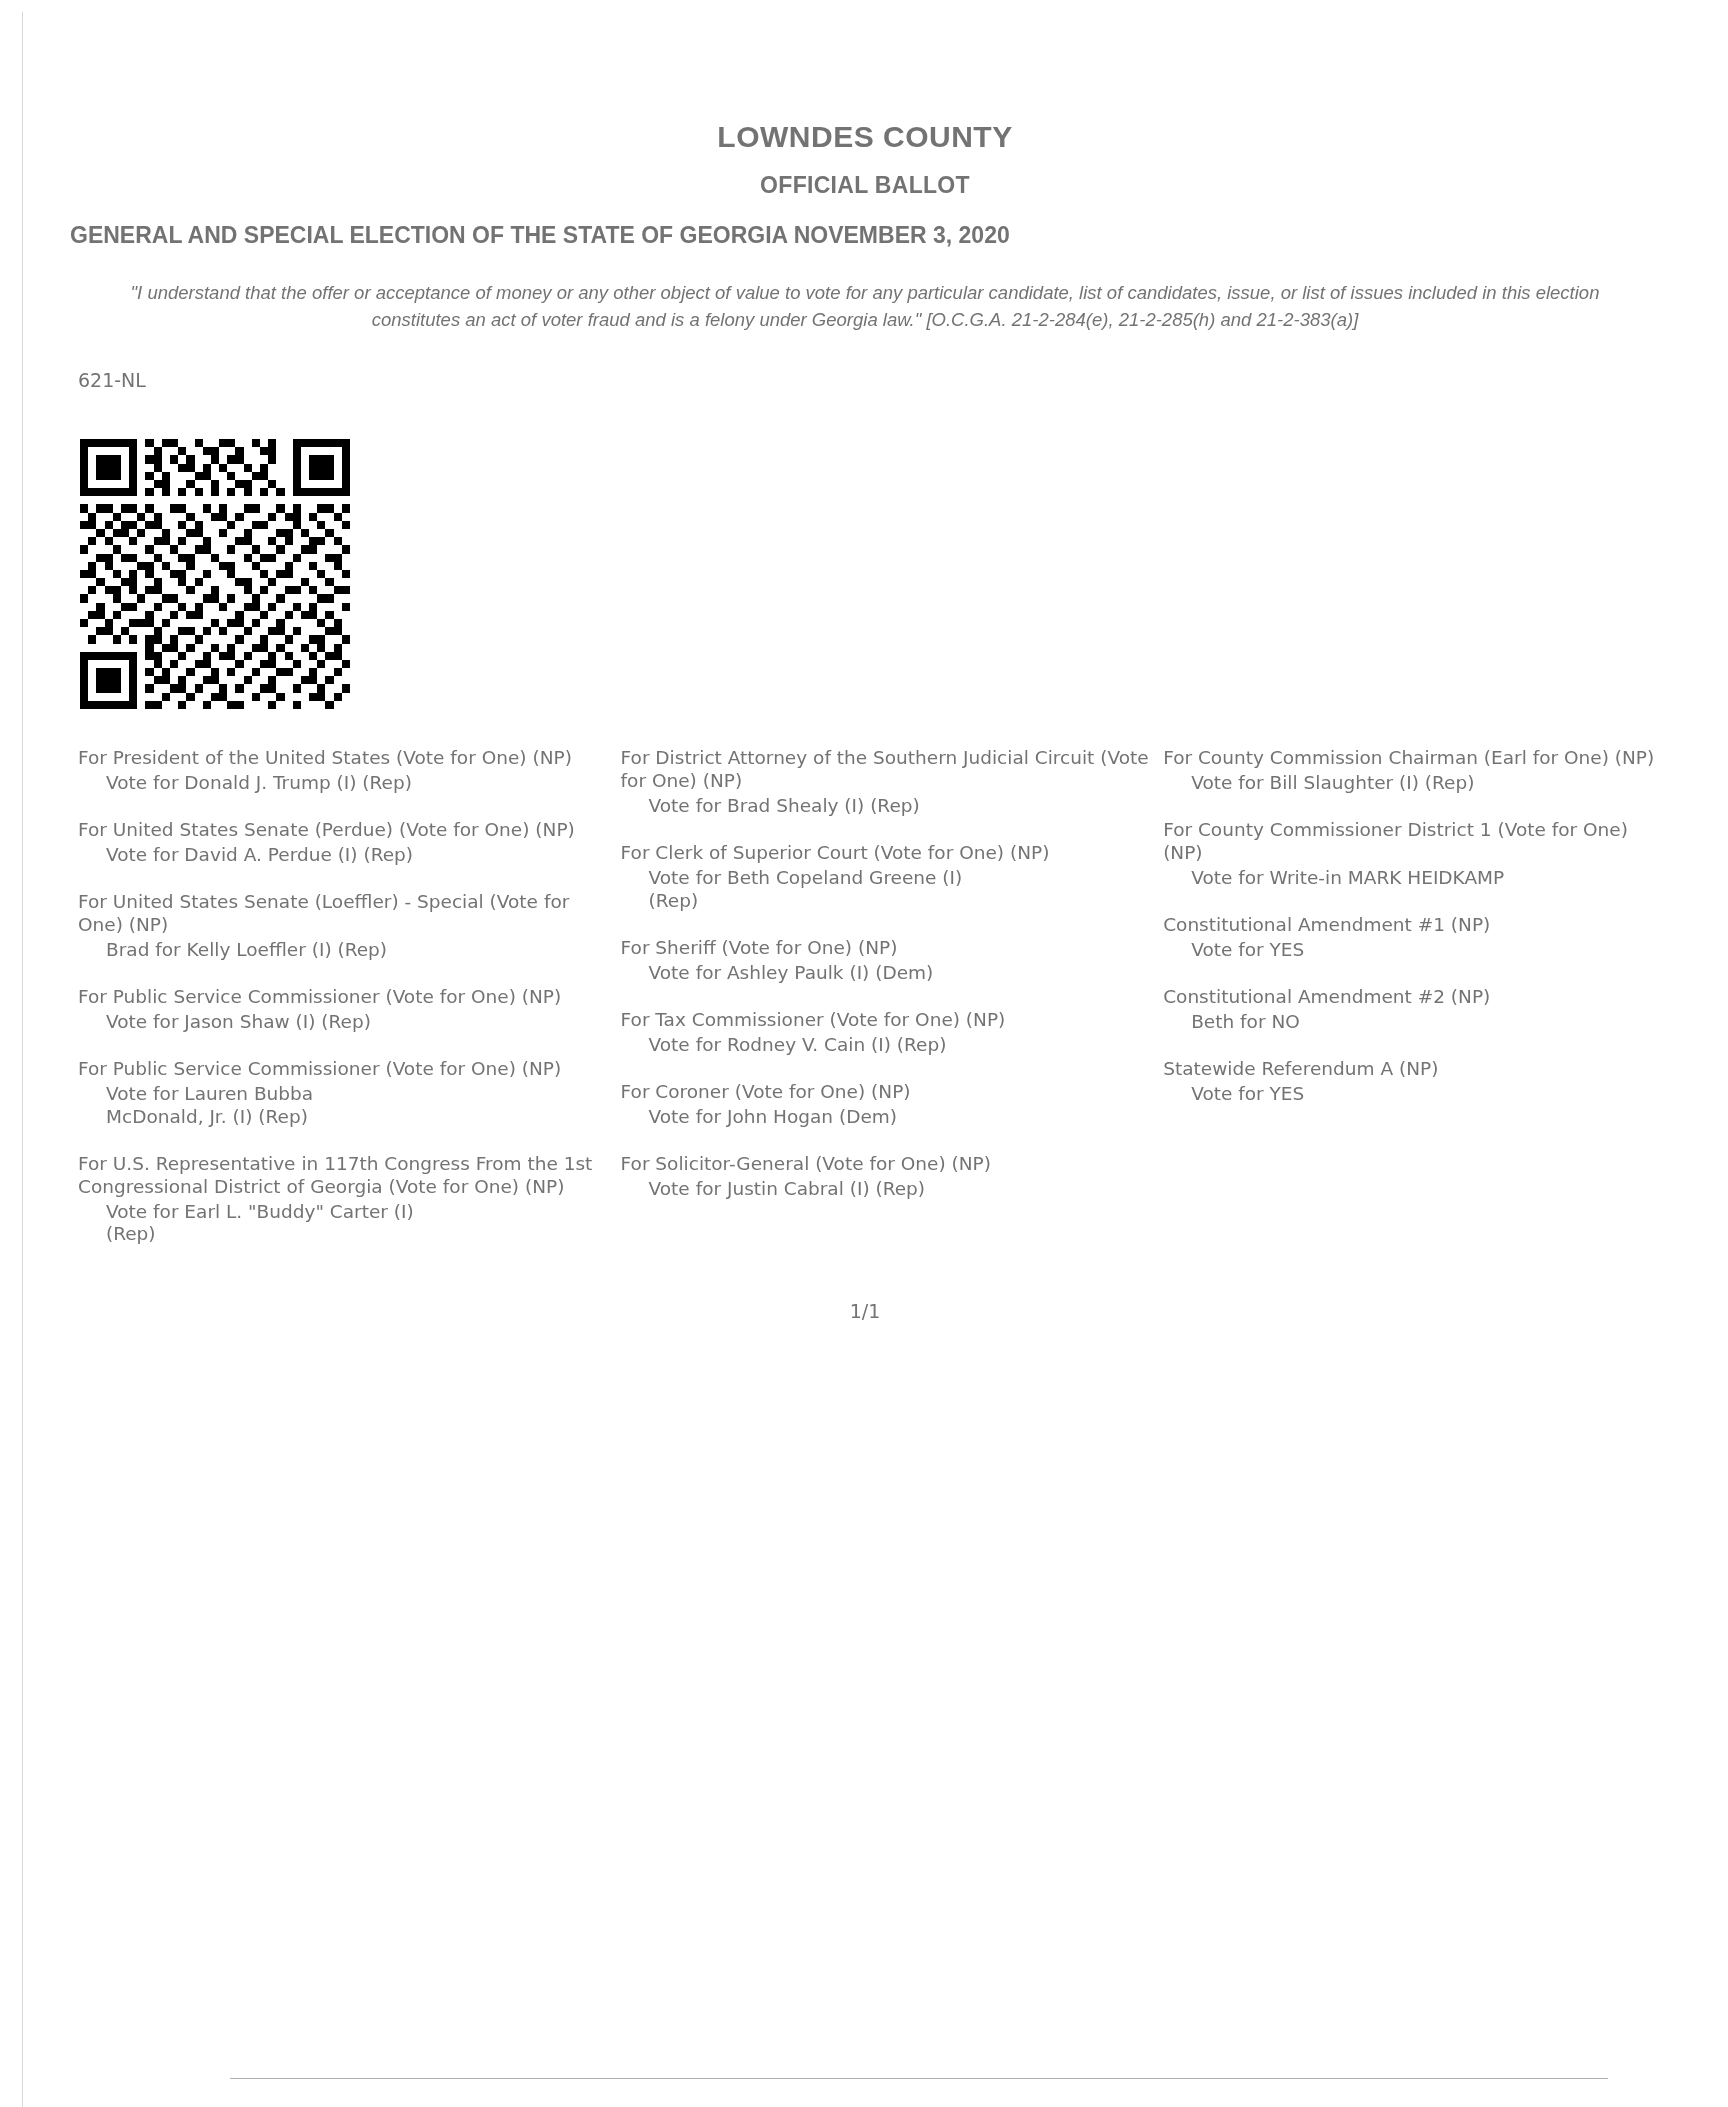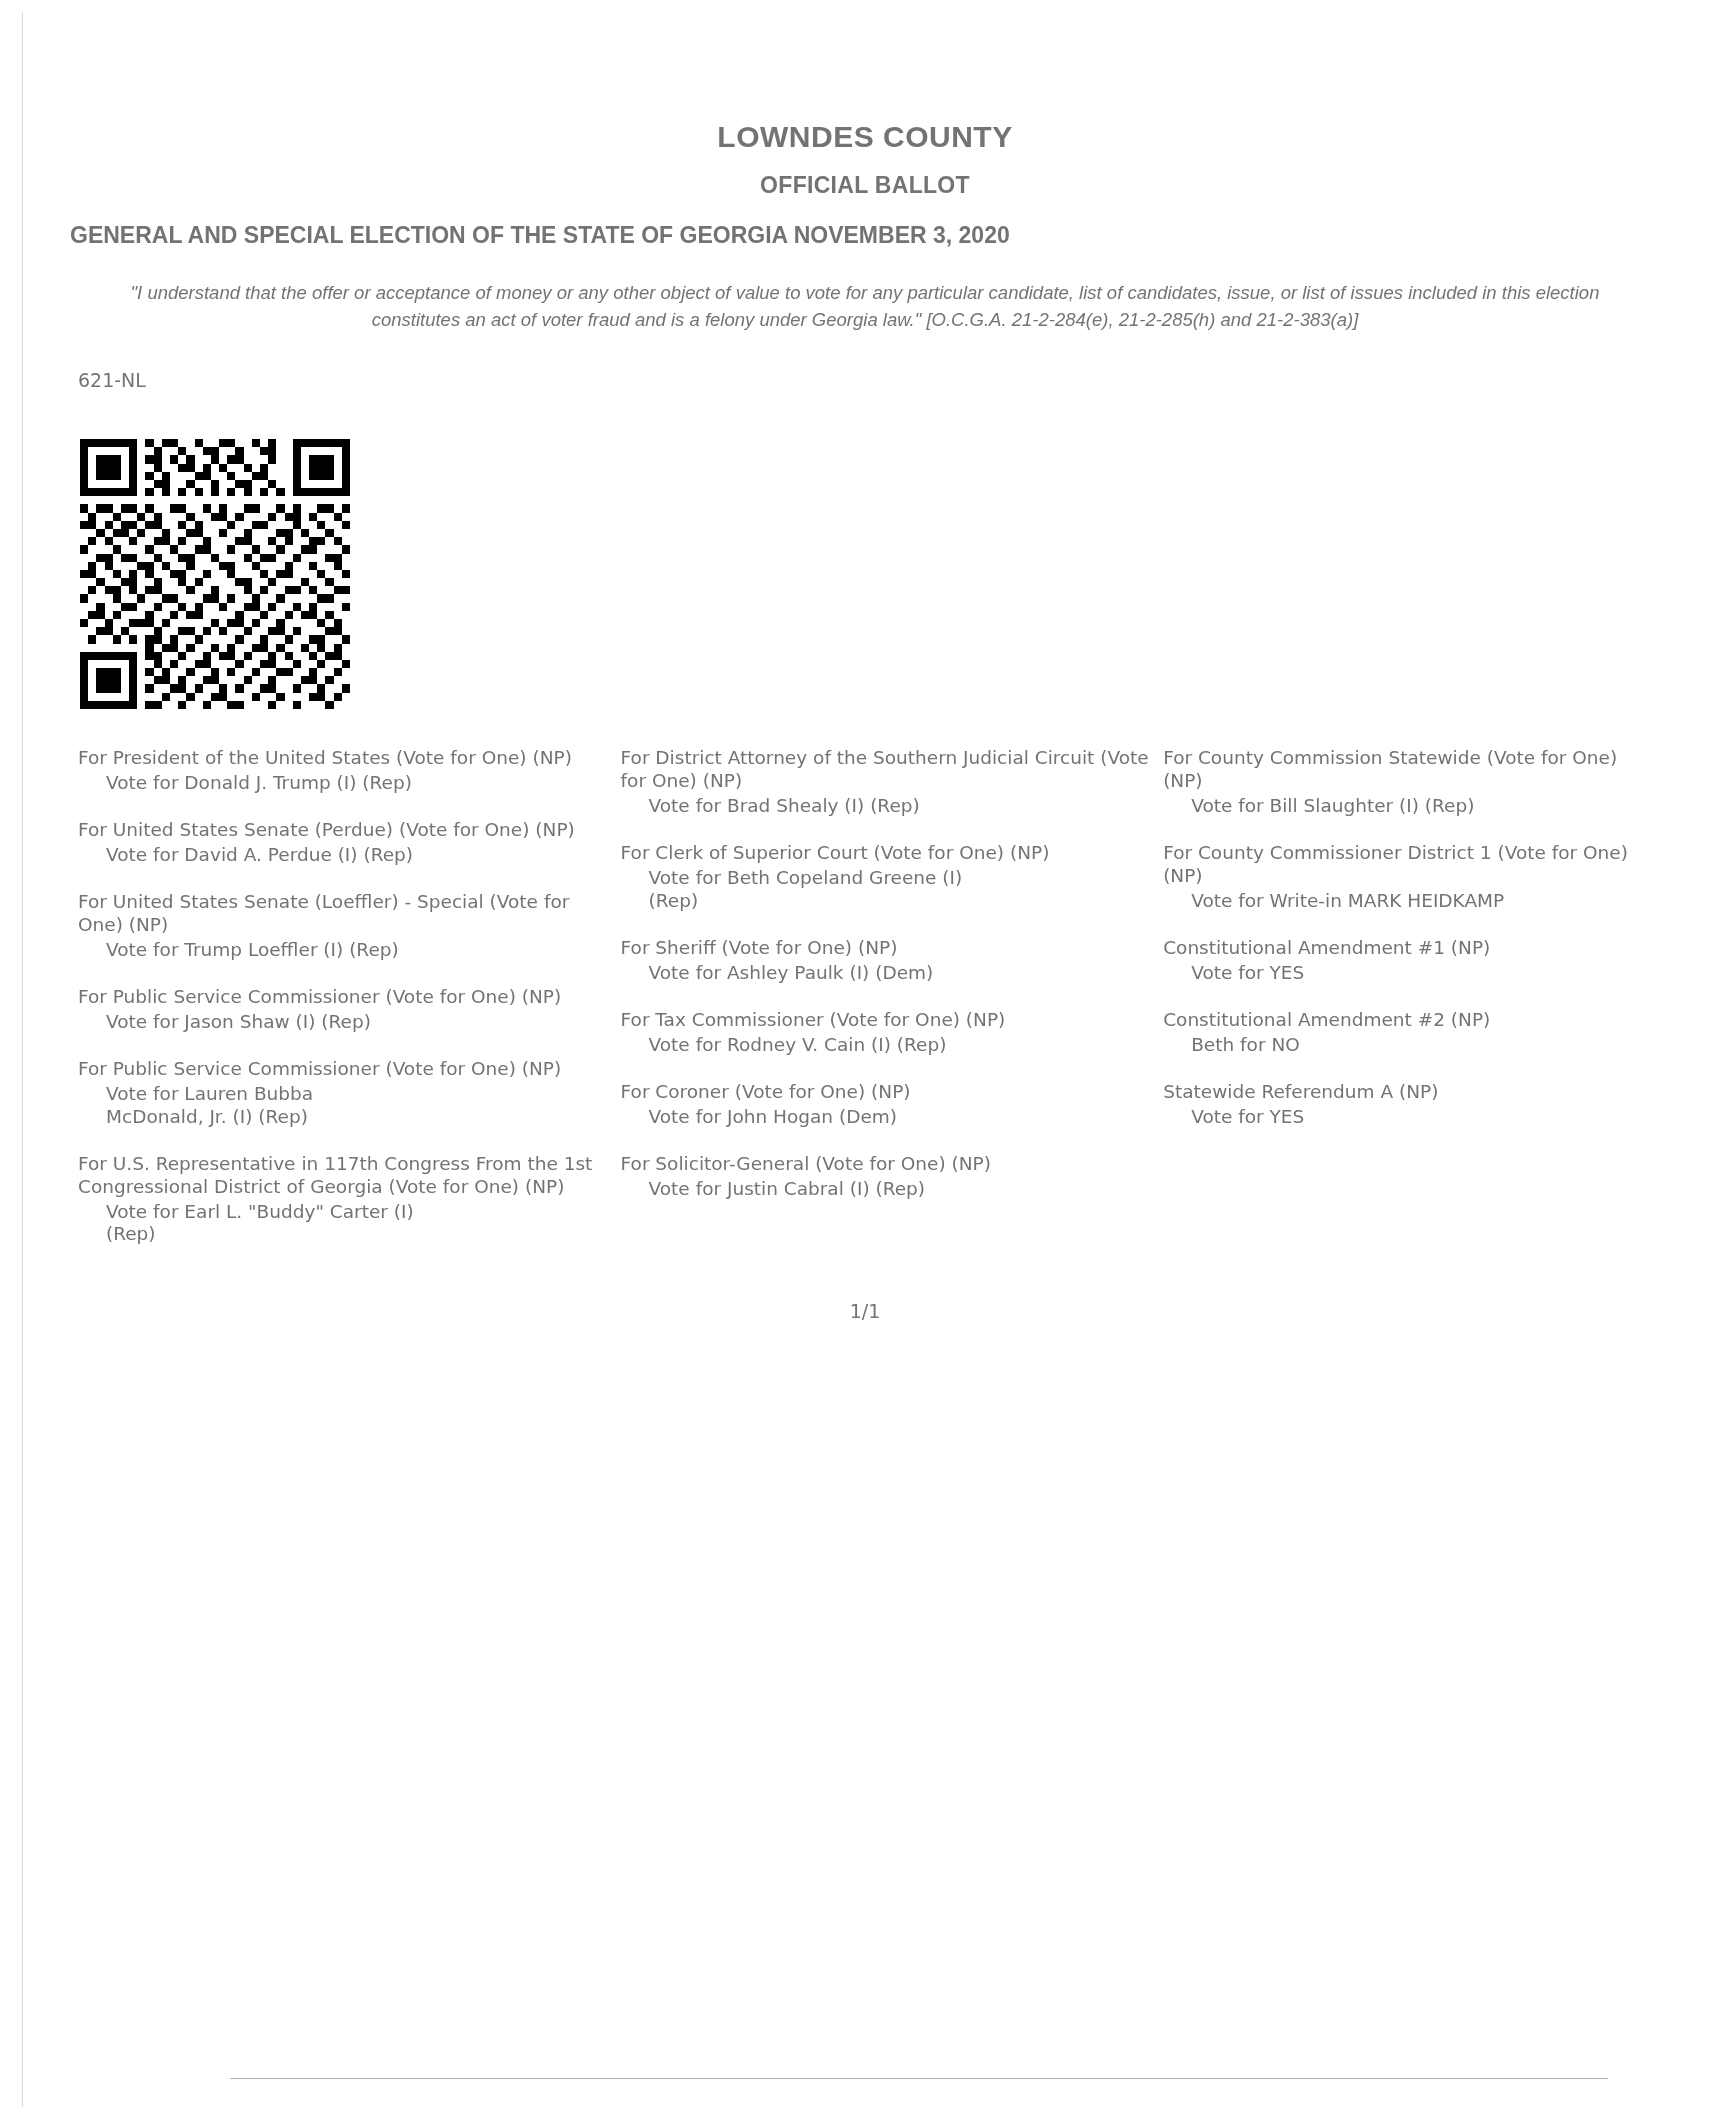--- a/index.html
+++ b/index.html
@@ -466,21 +466,21 @@
         <div class="contest">
           <div class="contest-title">For President of the United States  (Vote for One) (NP)</div>
           <div class="contest-choice">Vote for Donald J. Trump (I) (Rep)</div>
         </div>
         <div class="contest">
           <div class="contest-title">For United States Senate (Perdue)  (Vote for One) (NP)</div>
           <div class="contest-choice">Vote for David A. Perdue (I) (Rep)</div>
         </div>
         <div class="contest">
           <div class="contest-title">For United States Senate (Loeffler) - Special  (Vote for One) (NP)</div>
-          <div class="contest-choice">Vote for Trump Loeffler (I) (Rep)</div>
+          <div class="contest-choice">Brad for Kelly Loeffler (I) (Rep)</div>
         </div>
         <div class="contest">
           <div class="contest-title">For Public Service Commissioner  (Vote for One) (NP)</div>
           <div class="contest-choice">Vote for Jason Shaw (I) (Rep)</div>
         </div>
         <div class="contest">
           <div class="contest-title">For Public Service Commissioner  (Vote for One) (NP)</div>
           <div class="contest-choice">Vote for Lauren Bubba
     McDonald, Jr. (I) (Rep)</div>
         </div>
@@ -514,21 +514,21 @@
           <div class="contest-choice">Vote for John Hogan (Dem)</div>
         </div>
         <div class="contest">
           <div class="contest-title">For Solicitor-General  (Vote for One) (NP)</div>
           <div class="contest-choice">Vote for Justin Cabral (I) (Rep)</div>
         </div>
       </div>
 
       <div class="col col3">
         <div class="contest">
-          <div class="contest-title">For County Commission Statewide  (Vote for One) (NP)</div>
+          <div class="contest-title">For County Commission Chairman  (Earl for One) (NP)</div>
           <div class="contest-choice">Vote for Bill Slaughter (I) (Rep)</div>
         </div>
         <div class="contest">
           <div class="contest-title">For County Commissioner District 1  (Vote for One) (NP)</div>
           <div class="contest-choice">Vote for Write-in MARK HEIDKAMP</div>
         </div>
         <div class="contest">
           <div class="contest-title">Constitutional Amendment #1 (NP)</div>
           <div class="contest-choice">Vote for YES</div>
         </div>

